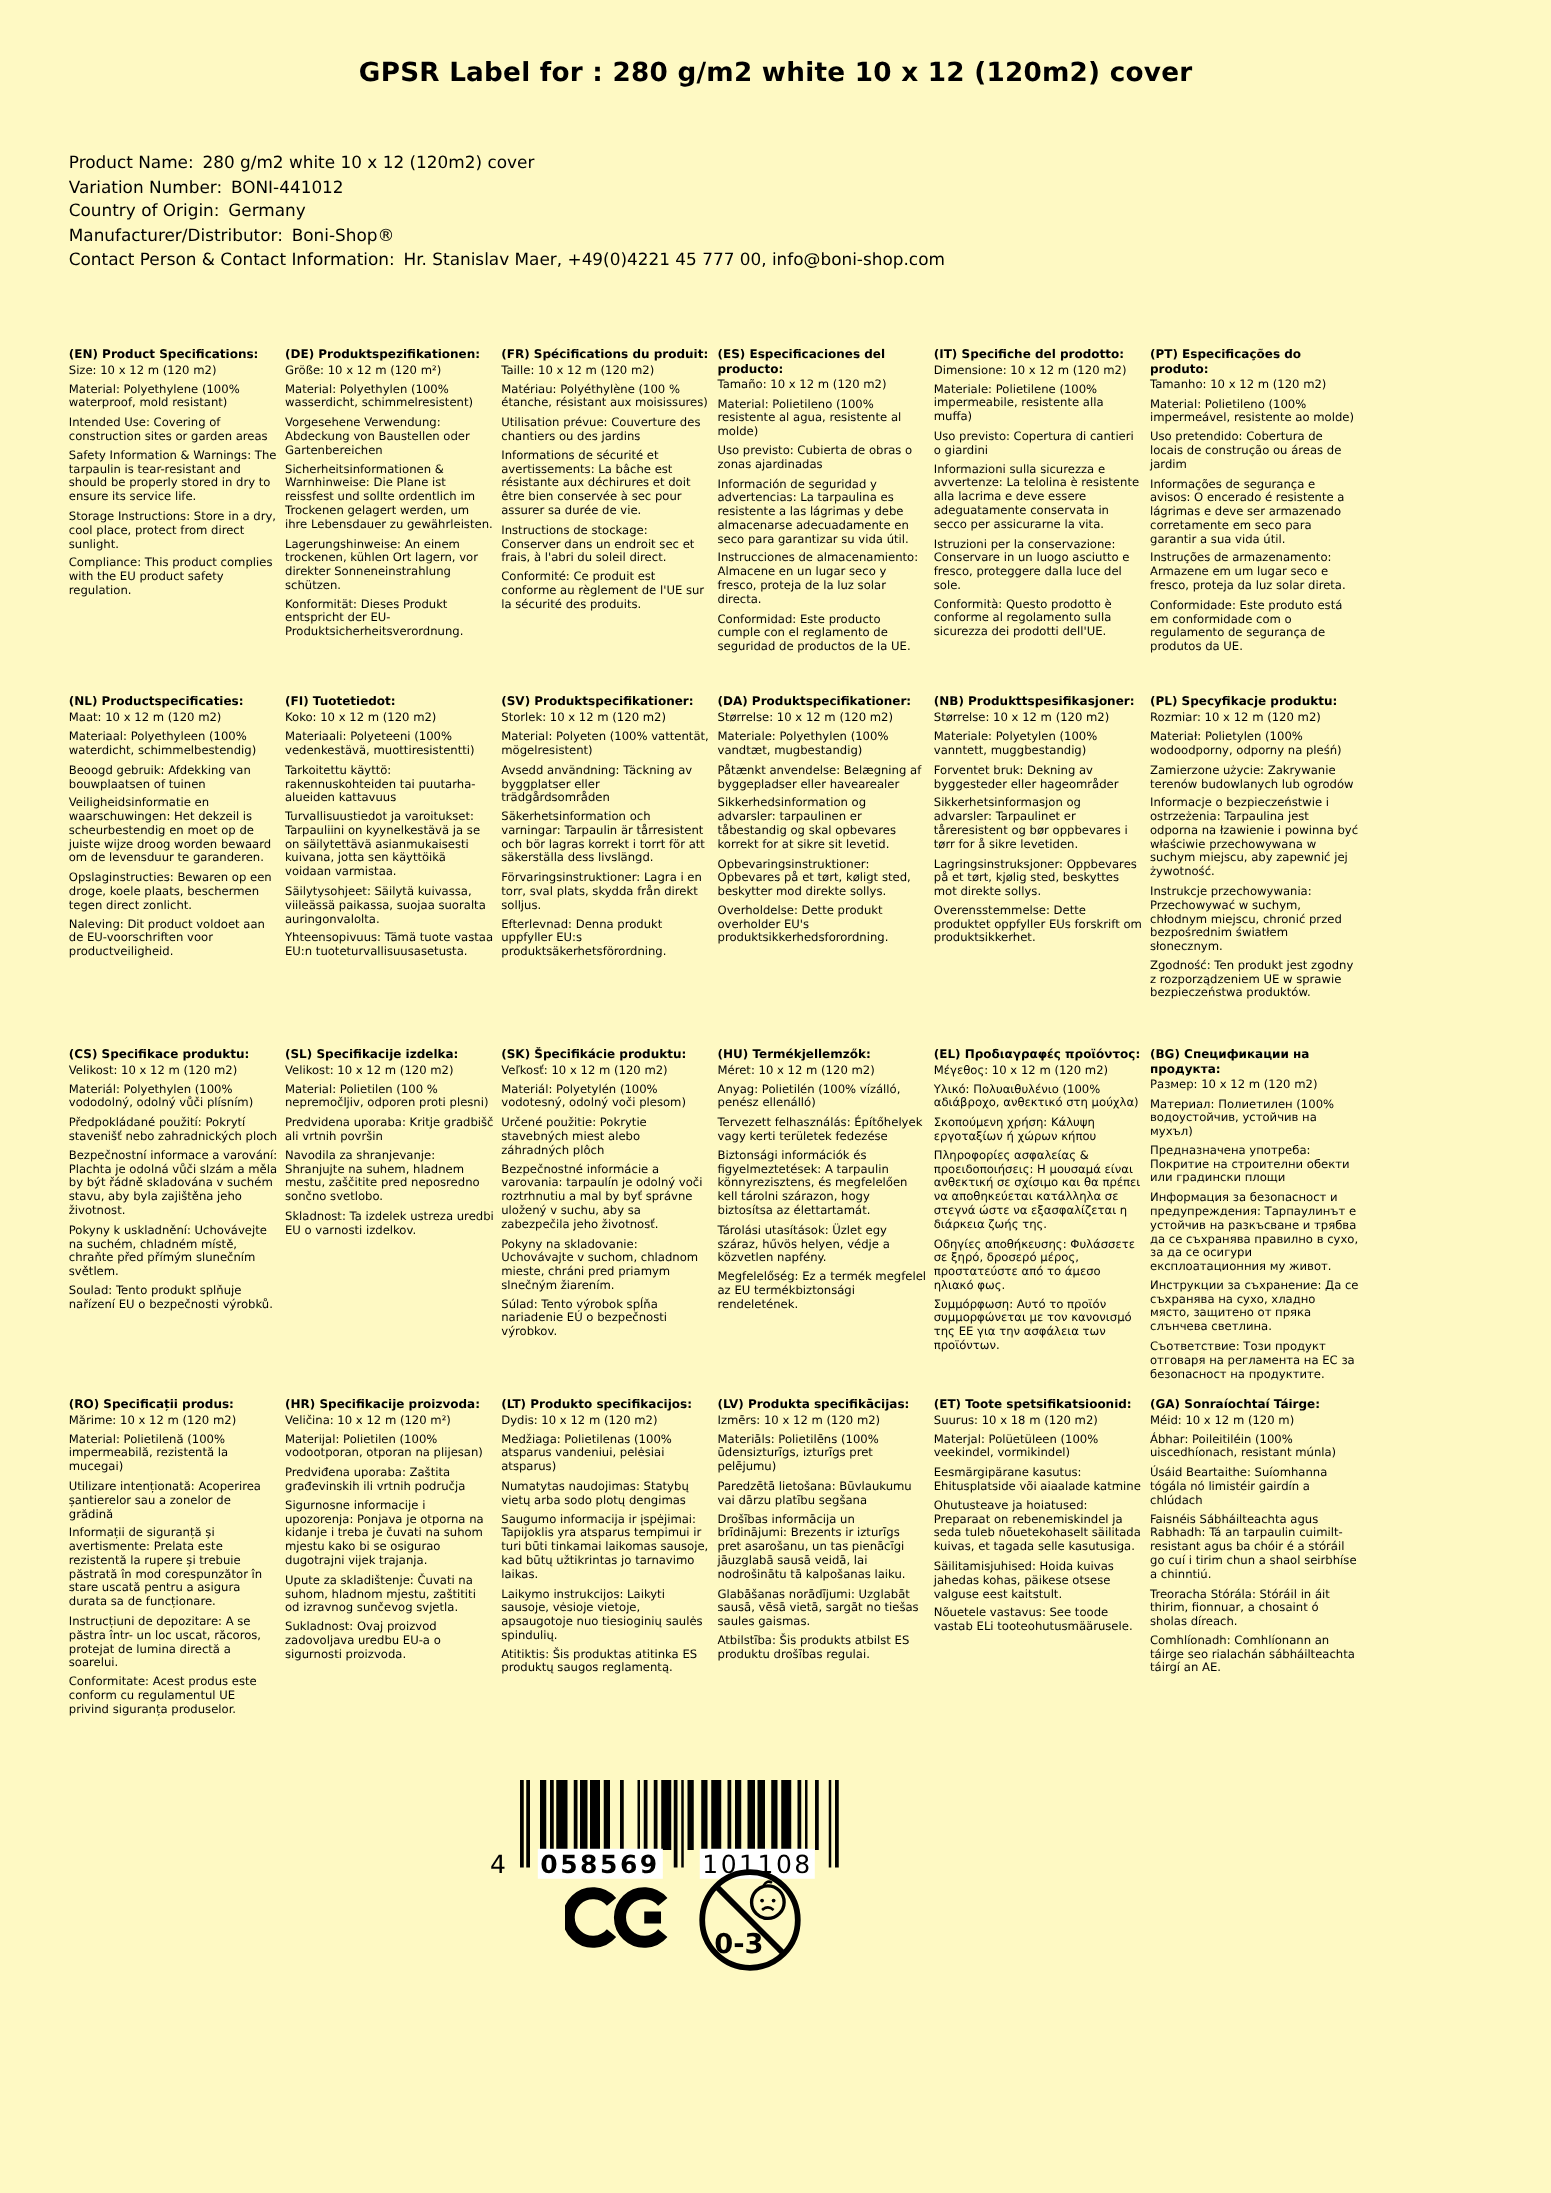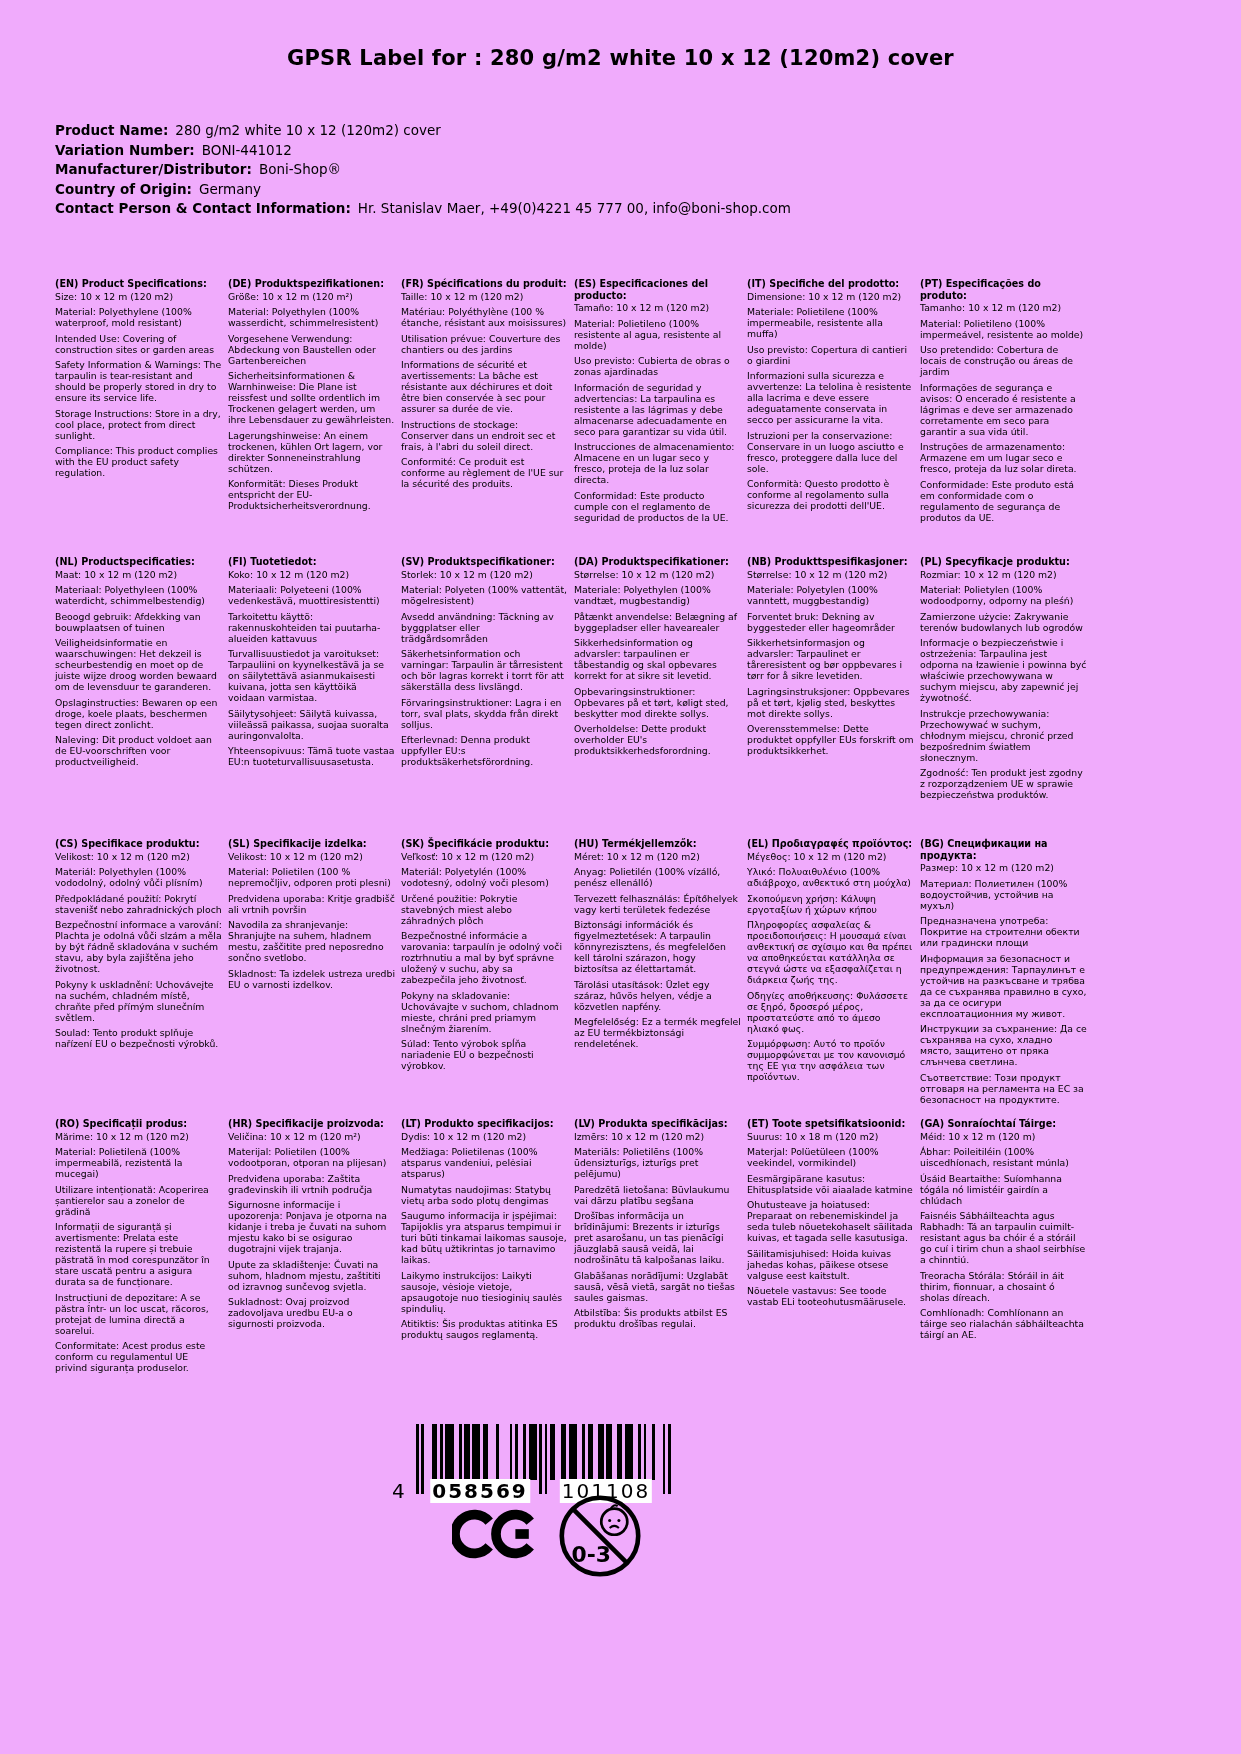--- a/index.html
+++ b/index.html
@@ -1,21 +1,21 @@
 <!DOCTYPE html>
 <html><head>
 <meta charset="utf-8">
 <style>
   html,body{margin:0;padding:0;background:#fff;}
-  .page{position:relative;width:1241px;height:1754px;background:#f0abfc;color:#000;
+  .page{position:relative;width:1241px;height:1754px;background:#fef9c3;color:#000;
         font-family:"DejaVu Sans",sans-serif;overflow:hidden;}
   .title{position:absolute;top:46px;left:0;width:100%;text-align:center;
          font-size:21px;font-weight:bold;letter-spacing:.2px;}
   .product-info{position:absolute;top:121px;left:55px;font-size:13.5px;line-height:19.5px;}
-  .product-info .label{font-weight:bold;margin-right:7px;text-align:right;}
+  .product-info .label{font-weight:normal;margin-right:7px;text-align:right;}
   .lang-row{position:absolute;left:55px;width:1032px;display:grid;
             grid-template-columns:repeat(6,1fr);column-gap:6px;}
   #row-0{top:278px}#row-1{top:556px}#row-2{top:838px}#row-3{top:1118px}
   .lang-block{font-size:9.3px;line-height:11px;}
   .lang-block h3{font-size:9.6px;font-weight:bold;margin:0 0 1px 0;line-height:11.5px;}
   .lang-block p{margin:0 0 4.5px 0;}
   .barcode{position:absolute;left:392px;top:1424px;width:280px;height:80px;}
   .barcode-bars{position:absolute;left:24px;top:0;width:256px;height:72px;}
   .barcode-bars .bar{position:absolute;top:0;background:#000;height:56px;}
   .barcode-bars .bar.guard{height:70px;}
@@ -30,22 +30,22 @@
 </head>
 <body>
 
 <div class="page">
 
   <div class="title">GPSR Label for : 280 g/m2 white 10 x 12 (120m2) cover</div>
 
   <div class="product-info">
       <div><span class="label">Product Name:</span><span class="value">280 g/m2 white 10 x 12 (120m2) cover</span></div>
       <div><span class="label">Variation Number:</span><span class="value">BONI-441012</span></div>
+      <div><span class="label">Country of Origin:</span><span class="value">Germany</span></div>
       <div><span class="label">Manufacturer/Distributor:</span><span class="value">Boni-Shop®</span></div>
-      <div><span class="label">Country of Origin:</span><span class="value">Germany</span></div>
       <div><span class="label">Contact Person &amp; Contact Information:</span><span class="value">Hr. Stanislav Maer, +49(0)4221 45 777 00, info@boni-shop.com</span></div>
     </div>
 
   <div class="lang-row" id="row-0">
       <div class="lang-block">
         <h3>(EN) Product Specifications:</h3>
         <p>Size: 10 x 12 m (120 m2)</p>
         <p>Material: Polyethylene (100% waterproof, mold resistant)</p>
         <p>Intended Use: Covering of construction sites or garden areas</p>
         <p>Safety Information &amp; Warnings: The tarpaulin is tear-resistant and should be properly stored in dry to ensure its service life.</p>

